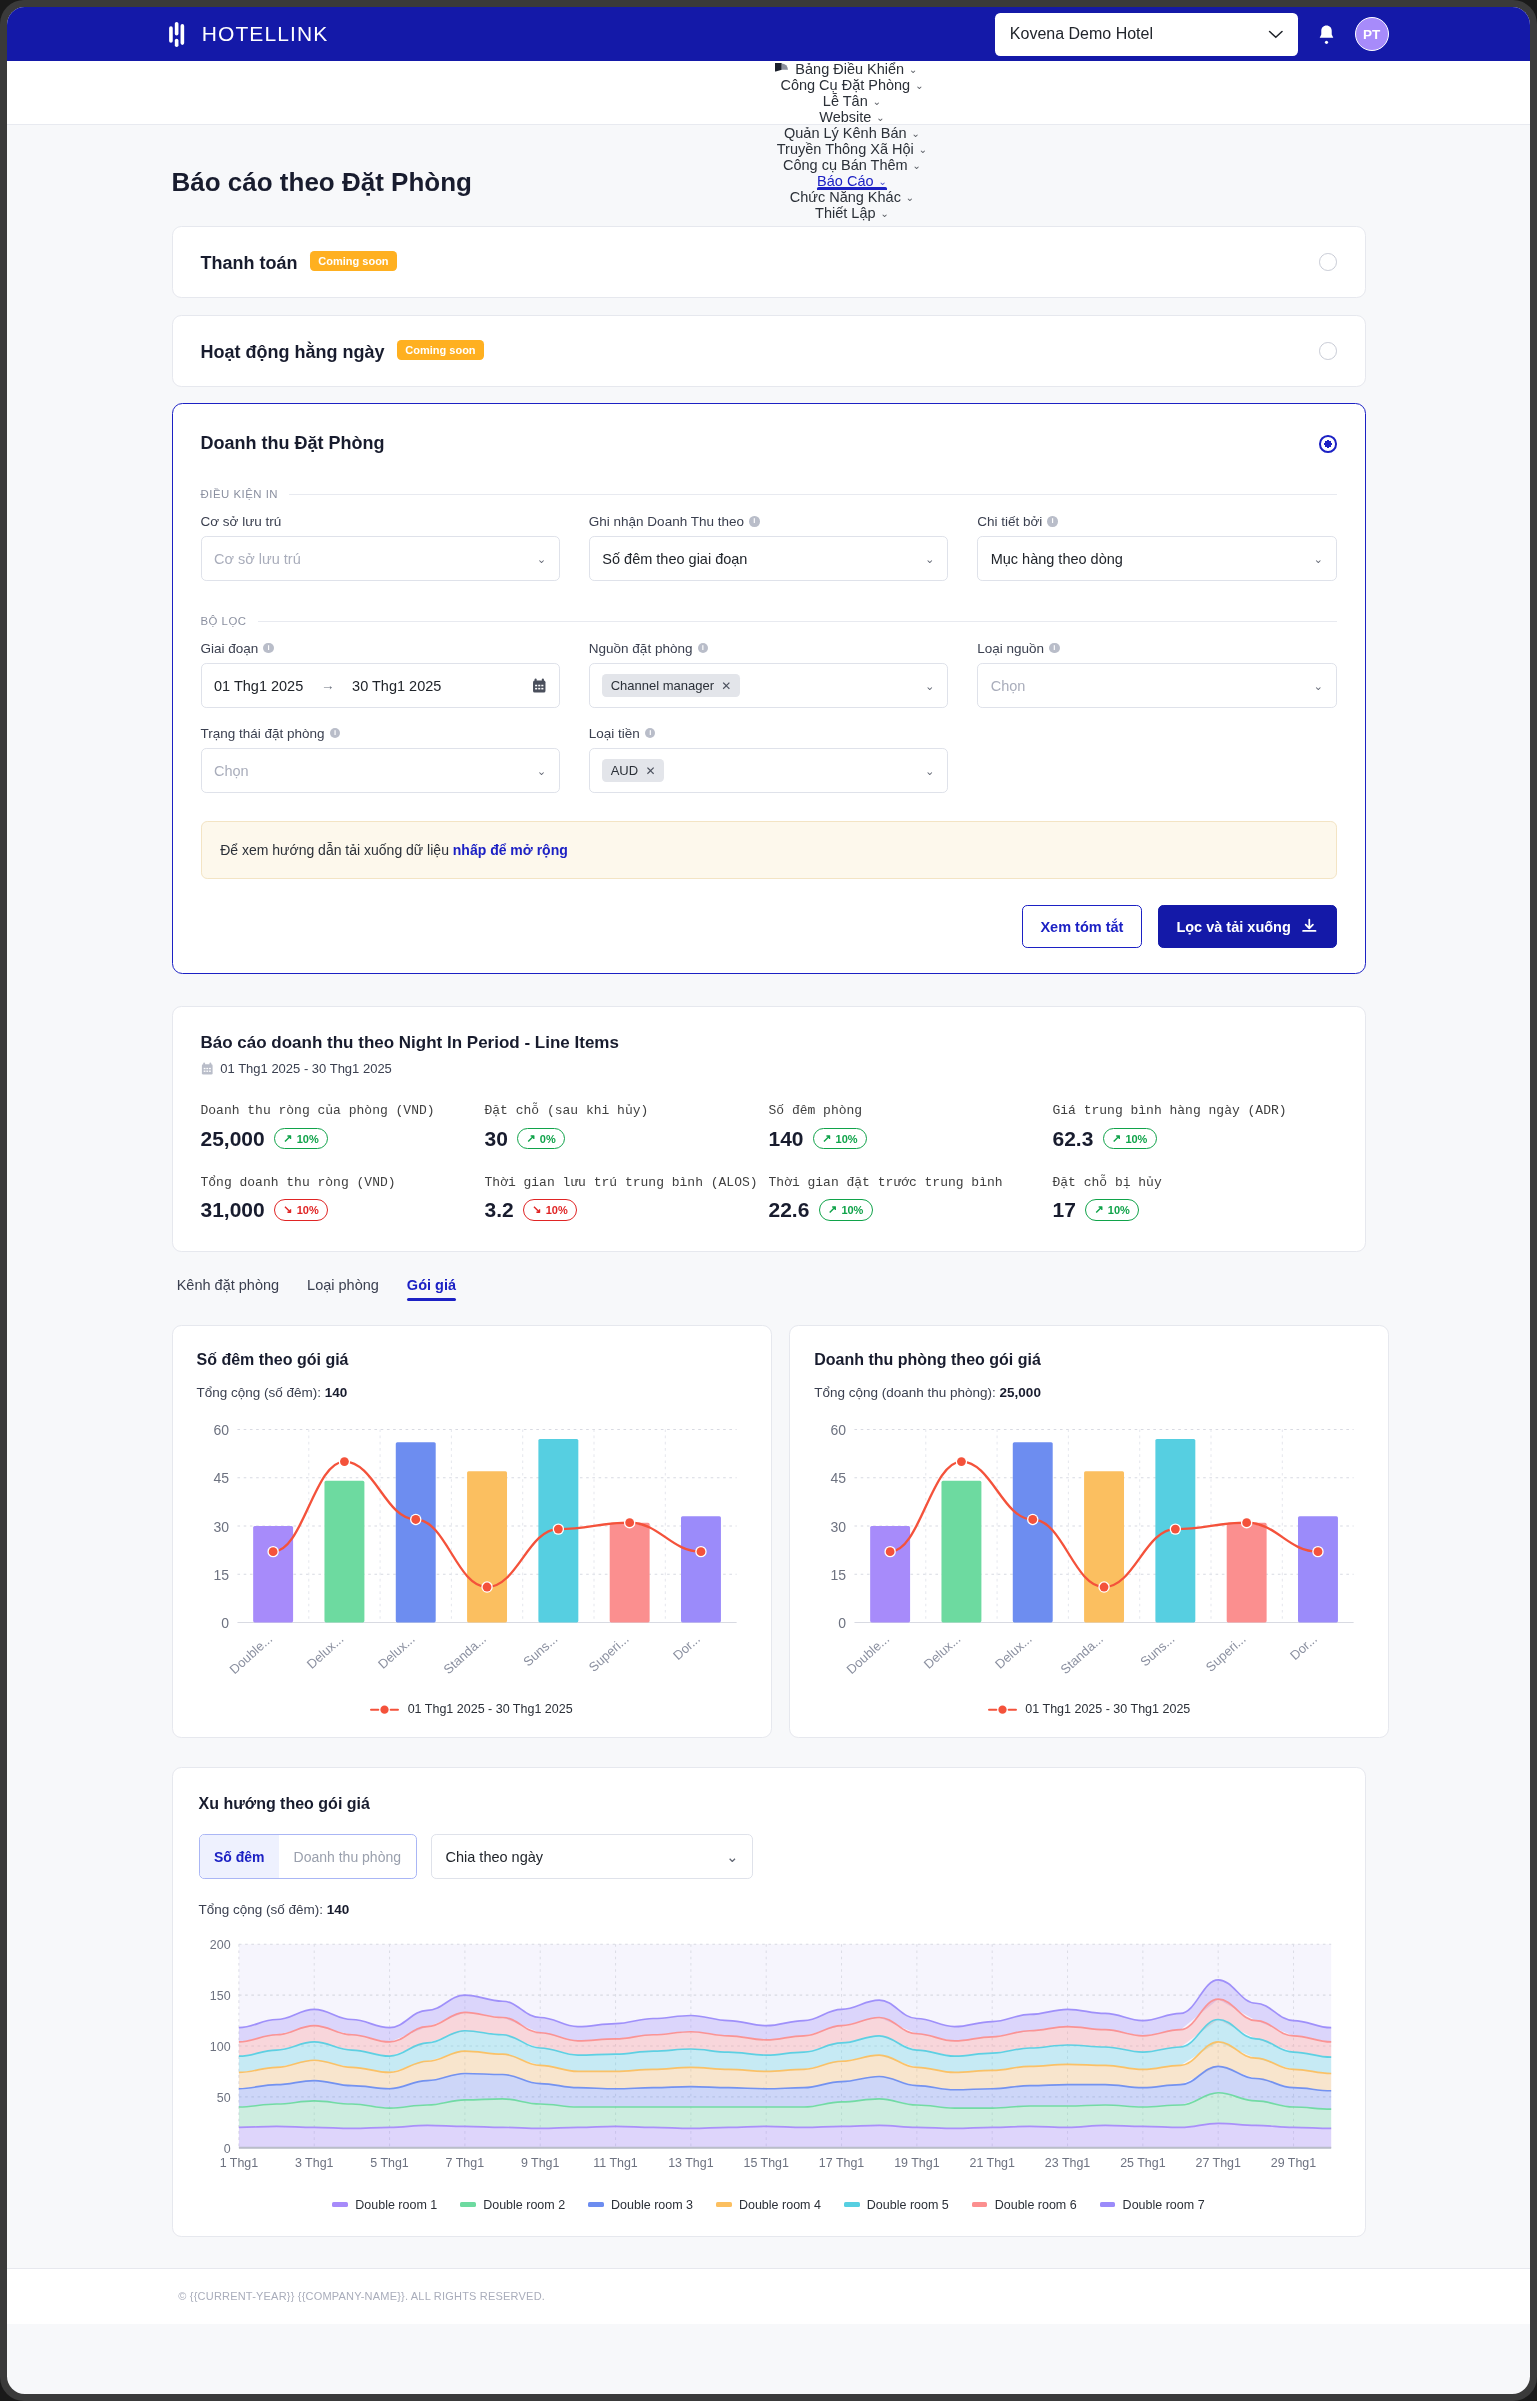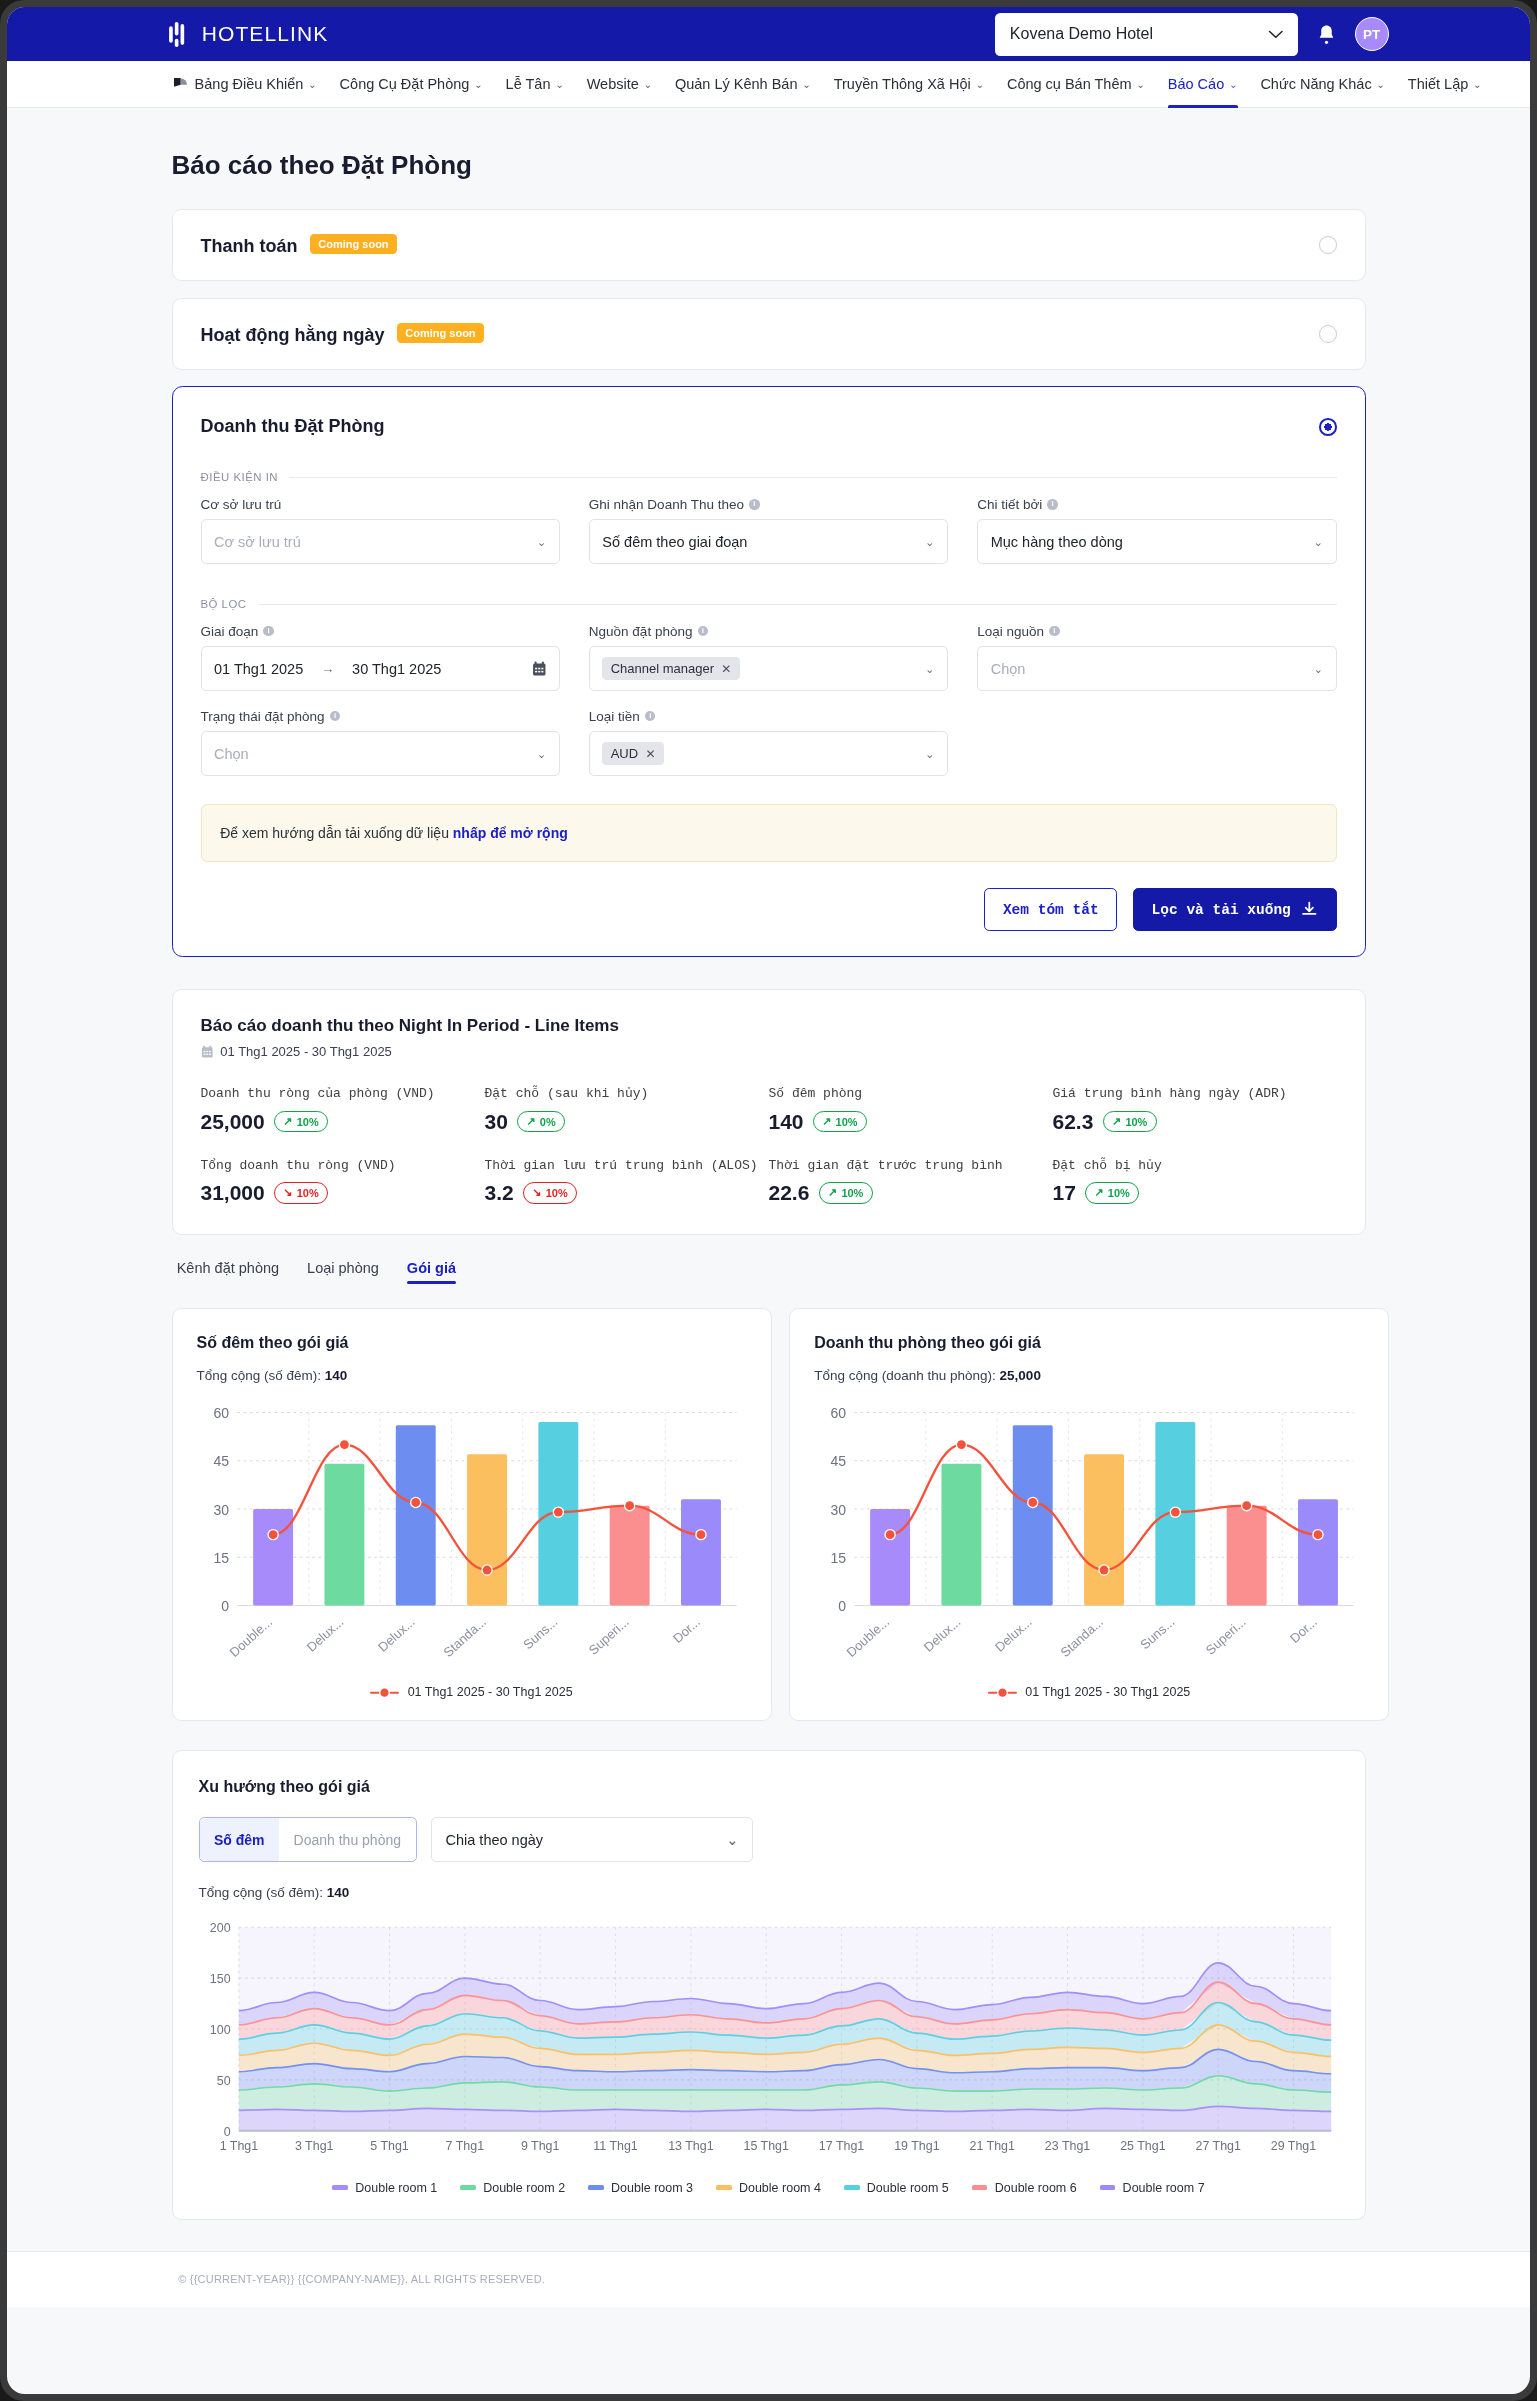--- a/index.html
+++ b/index.html
@@ -74,27 +74,28 @@
     background: #a78bfa;
     border: 1.6px solid #fff;
     color: #fff;
     font-size: 13.5px;
     font-weight: 700;
     display: flex; align-items: center; justify-content: center;
   }
 
   
   .navbar {
-    height: 47px;
+    height: 64px;
     background: #fff;
     border-bottom: 1px solid #e8eaf0;
     display: flex;
     align-items: center;
     padding-left: 167px;
     gap: 0;
+    flex-direction: column;
   }
   .nav-item {
     display: flex;
     align-items: center;
     gap: 4.7px;
     font-size: 14.5px;
     color: #2b3038;
     padding: 0 11.4px;
     height: 46px;
     position: relative;
@@ -286,21 +287,20 @@
   .btn {
     height: 43px;
     border-radius: 5.2px;
     display: inline-flex;
     align-items: center;
     gap: 10.4px;
     padding: 0 17.7px;
     font-size: 14.5px;
     cursor: pointer;
     white-space: nowrap;
-    font-family: Liberation Mono, monospace;
   }
   .btn-outline {
     background: #fff;
     border: 1px solid #1c21c4;
     color: #1c21c4;
     font-weight: 600;
   }
   .btn-primary {
     background: #1419a8;
     border: 1px solid #1419a8;

